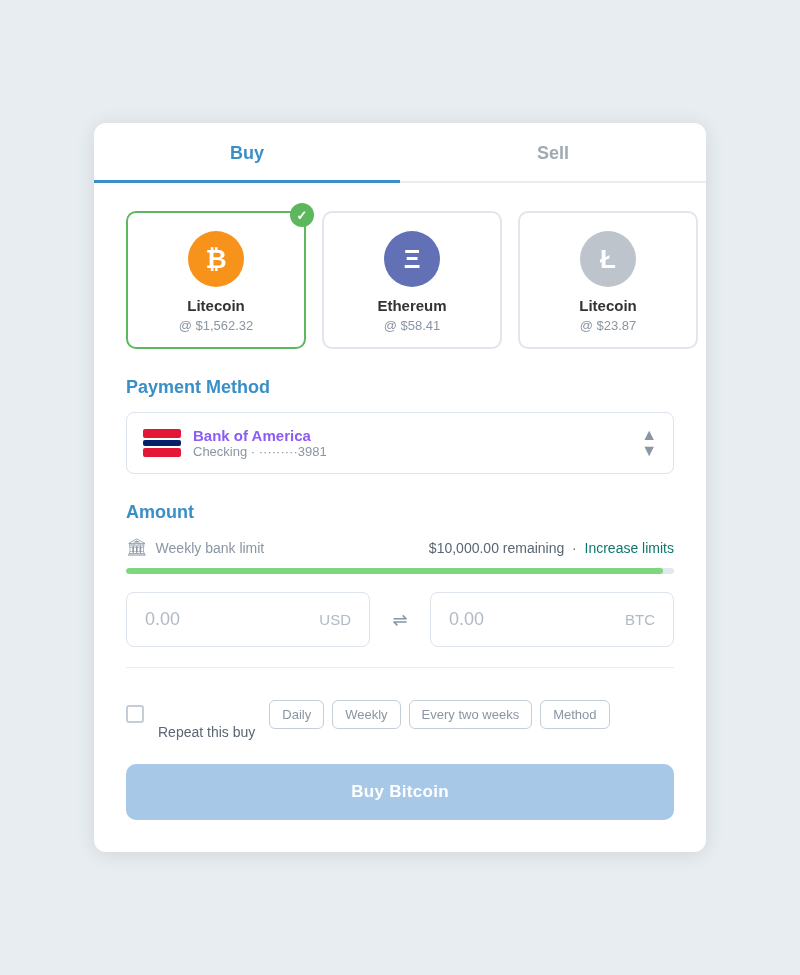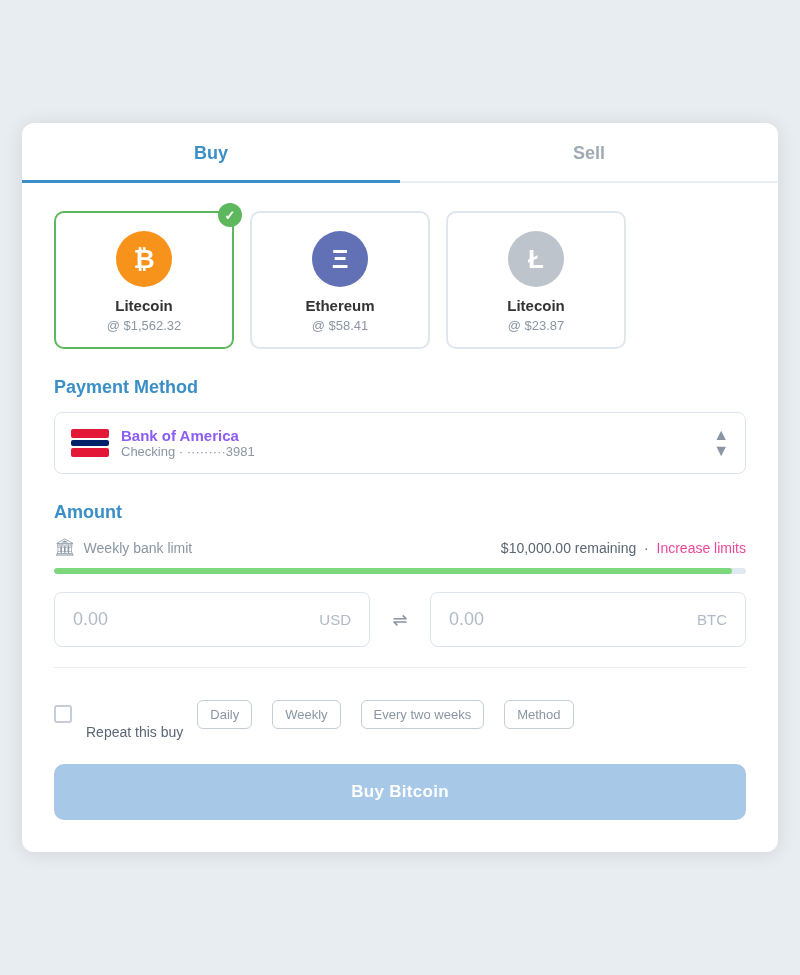--- a/index.html
+++ b/index.html
@@ -8,21 +8,21 @@
       display: flex;
       justify-content: center;
       align-items: center;
       min-height: 100vh;
       font-family: -apple-system, BlinkMacSystemFont, 'Segoe UI', sans-serif;
     }
     .card {
       background: #fff;
       border-radius: 12px;
       box-shadow: 0 2px 20px rgba(0,0,0,0.1);
-      width: 756px;
+      width: 612px;
       overflow: hidden;
     }
     
     .tabs {
       display: flex;
       border-bottom: 2px solid #e8edf2;
     }
     .tab {
       flex: 1;
       text-align: center;
@@ -152,21 +152,21 @@
       align-items: center;
       gap: 8px;
       color: #8a96a3;
       font-size: 14px;
     }
     .limit-right {
       font-size: 14px;
       color: #5a6673;
     }
     .limit-right a {
-      color: #ec4899;
+      color: #0f766e;
       text-decoration: none;
       font-weight: 500;
     }
     .progress-bar {
       height: 6px;
       background: #e0e8f0;
       border-radius: 3px;
       margin-bottom: 18px;
       overflow: hidden;
     }
@@ -229,21 +229,21 @@
       cursor: pointer;
       flex-shrink: 0;
     }
     .repeat-label {
       font-size: 14px;
       color: #5a6673;
       margin-top: 36px;
     }
     .repeat-options {
       display: flex;
-      gap: 20px;
+      gap: 8px;
     }
     .repeat-option {
       border: 1px solid #c5cdd6;
       border-radius: 6px;
       padding: 6px 12px;
       font-size: 13px;
       color: #8a96a3;
       cursor: pointer;
       background: #fff;
     }

